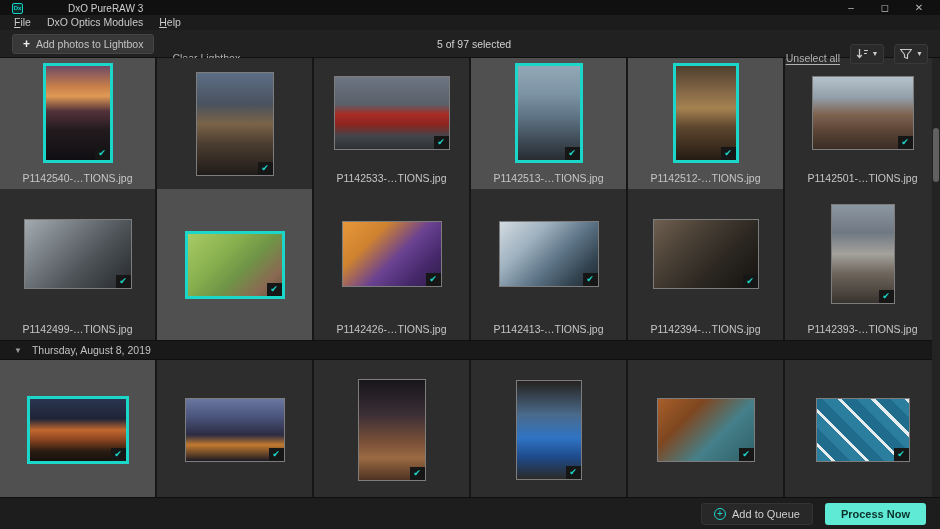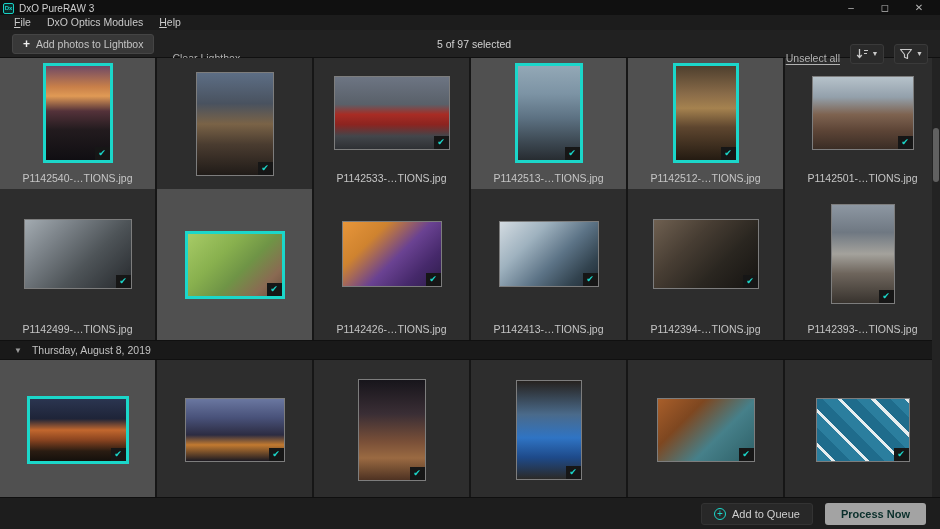--- a/index.html
+++ b/index.html
@@ -1,21 +1,21 @@
 <!DOCTYPE html>
 <html><head>
 <meta charset="utf-8">
 <style>
   * { margin:0; padding:0; box-sizing:border-box; }
   html,body { width:940px; height:529px; overflow:hidden; background:#1a1a1a;
     font-family:"Liberation Sans", sans-serif; -webkit-font-smoothing:antialiased; }
   .window { width:940px; height:529px; display:flex; flex-direction:column; background:#141414; }
 
   
-  .titlebar { height:15px; background:#101010; display:flex; align-items:center; padding:1px 4px 0 3px; flex:0 0 auto; }
+  .titlebar { height:15px; background:#101010; display:flex; align-items:center; padding:1px 4px 0 12px; flex:0 0 auto;gap:40px; }
   .app-icon { width:11px; height:11px; background:#0d2b29; border:1px solid #18d2c6; border-radius:2px;
     color:#18d2c6; font-size:6px; line-height:9px; text-align:center; font-weight:bold; margin-right:5px; }
   .title-text { color:#cfcfcf; font-size:10px; }
   .win-controls { margin-left:auto; display:flex; }
   .win-btn { width:34px; height:14px; color:#b8b8b8; font-size:10px; text-align:center; line-height:13px; cursor:default; }
 
   
   .menubar { height:15px; background:#1c1c1c; display:flex; align-items:center; padding-left:6px; flex:0 0 auto; }
   .menu-item { color:#c9c9c9; font-size:10.5px; padding:0 8px; height:15px; line-height:15px; }
   .menu-item u { text-decoration:underline; text-underline-offset:1px; }
@@ -54,21 +54,21 @@
   
   .scrollbar { position:absolute; top:0; right:0; width:8px; bottom:0; background:#232323; }
   .scroll-thumb { position:absolute; top:70px; right:1px; width:6px; height:54px; background:#606060; border-radius:3px; }
 
   
   .footer { height:32px; background:#1d1d1d; flex:0 0 auto; display:flex; align-items:center; justify-content:flex-end; padding-right:14px; border-top:1px solid #0f0f0f; }
   .btn-queue { height:22px; background:#282828; border:1px solid #333; border-radius:3px; padding:0 12px;
     display:flex; align-items:center; color:#cfcfcf; font-size:11px; margin-right:12px; }
   .btn-queue .circle-plus { width:12px; height:12px; border:1px solid #1bd7ca; border-radius:50%; color:#1bd7ca;
     font-size:10px; line-height:10px; text-align:center; margin-right:6px; }
-  .btn-process { height:22px; background:#a3a3a3; border-radius:3px; padding:0 16px; display:flex; align-items:center;
+  .btn-process { height:22px; background:#5eead4; border-radius:3px; padding:0 16px; display:flex; align-items:center;
     color:#0a2f2b; font-size:11px; font-weight:bold; }
 </style>
 </head>
 <body>
 
 <div class="window">
 
   <div class="titlebar">
     <div class="app-icon">Dx</div>
     <div class="title-text">DxO PureRAW 3</div>

